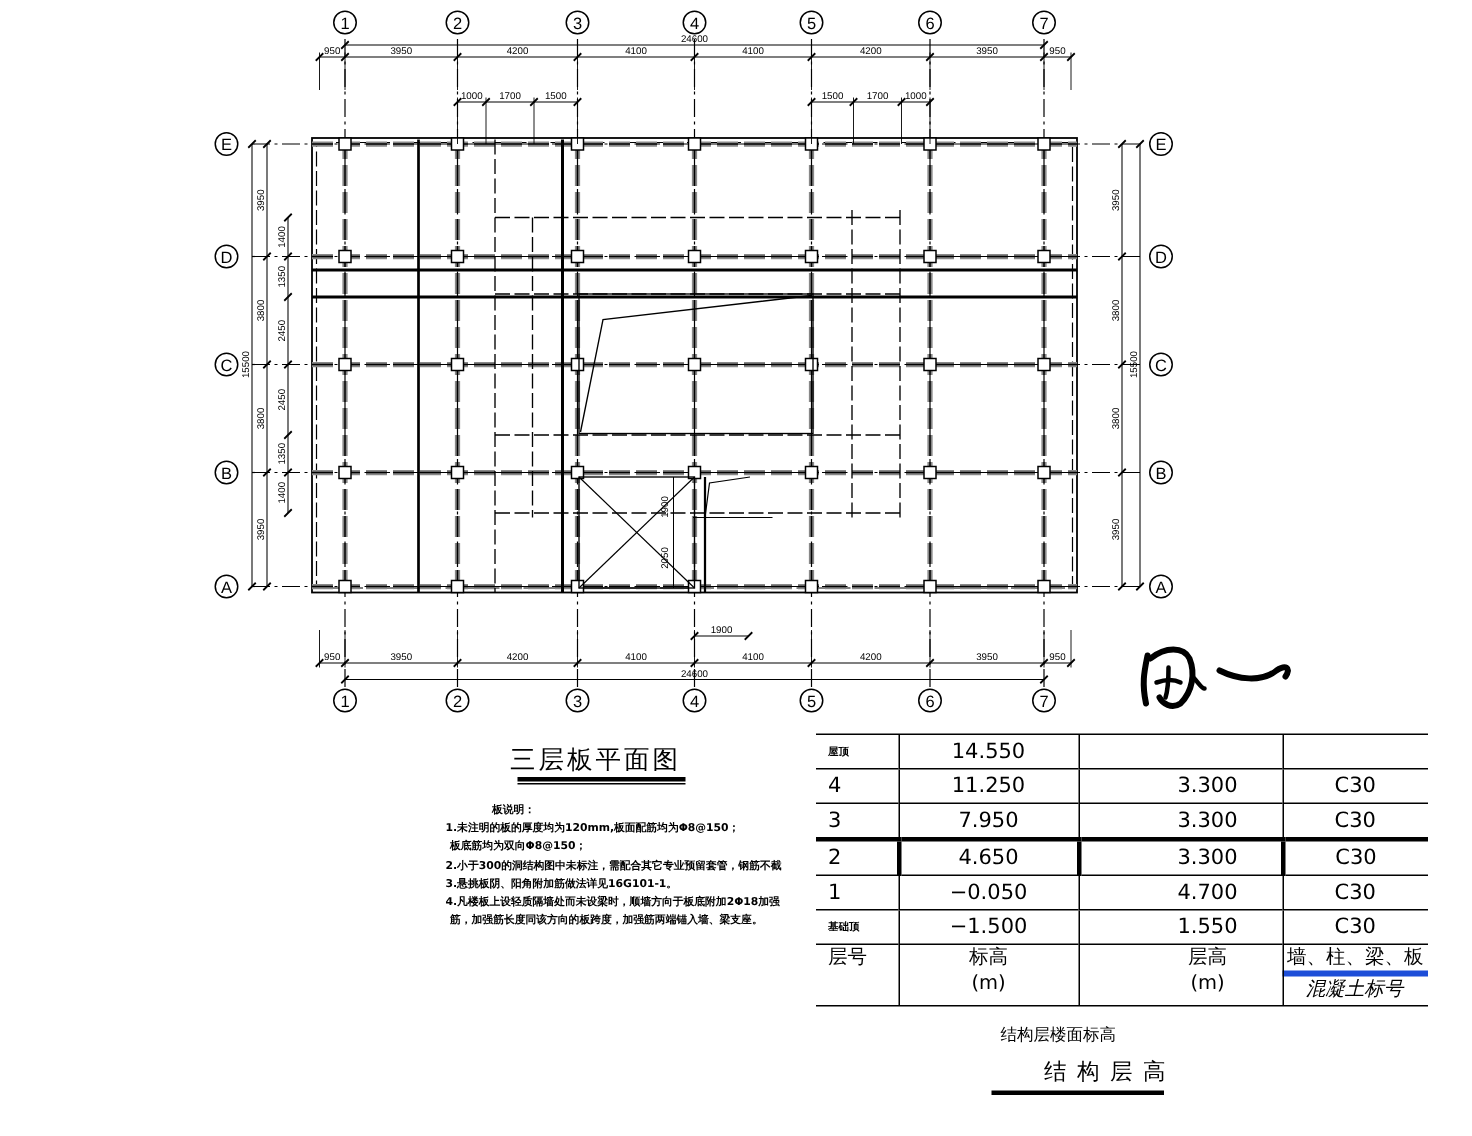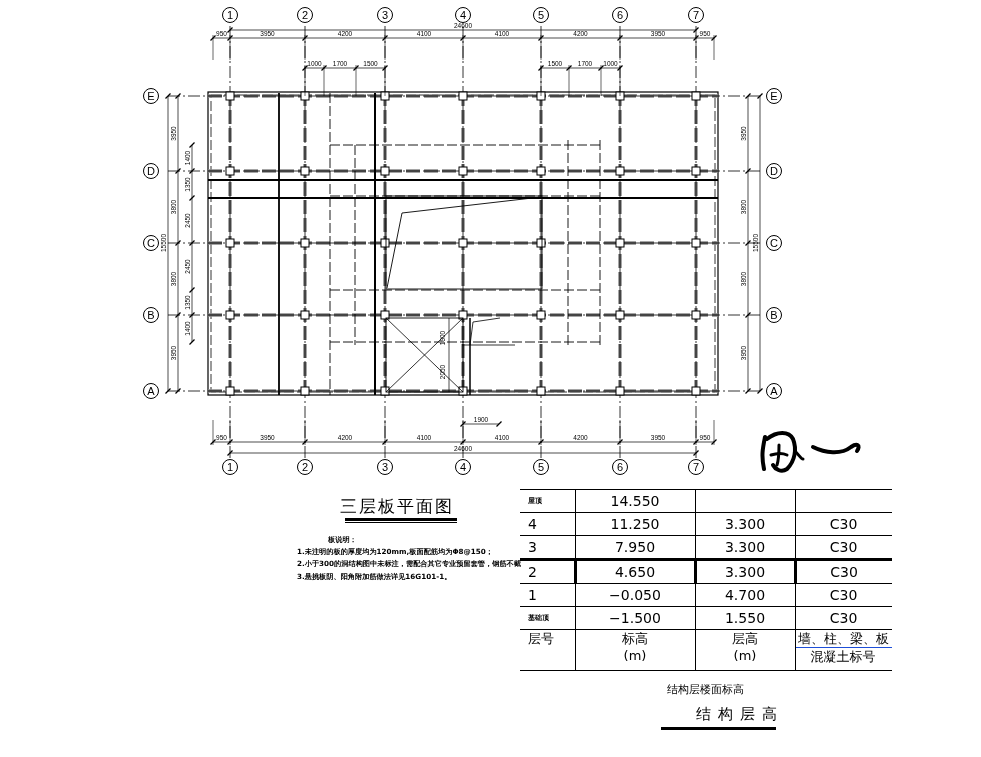--- a/index.html
+++ b/index.html
@@ -7,32 +7,32 @@
   #drawing{position:absolute;left:0;top:0;}
   .dimtxt{font-family:"Liberation Sans Narrow","Liberation Sans",sans-serif;font-size:6.5px;}
   .axislbl{font-family:"Liberation Sans",sans-serif;font-size:11px;}
   .title{position:absolute;left:340px;top:495px;font-size:17px;letter-spacing:2px;font-family:"DejaVu Sans",sans-serif;}
   .title-ul{position:absolute;left:345px;top:518px;width:112px;height:3px;background:#000;}
   .title-ul2{position:absolute;left:345px;top:522px;width:112px;height:1px;background:#000;}
   .notes{position:absolute;left:283px;top:534px;width:250px;font-size:7.2px;line-height:12.2px;font-weight:bold;font-family:"DejaVu Sans",sans-serif;}
   .notes .hdr{margin-left:0;padding-left:45px;}
   .notes .item{padding-left:14px;}
   .notes .cont{padding-left:17px;}
-  table.lv{position:absolute;left:520px;top:489px;border-collapse:collapse;font-family:"DejaVu Sans",sans-serif;}
+  table.lv{position:absolute;left:544px;top:489px;border-collapse:collapse;font-family:"DejaVu Sans",sans-serif;}
   table.lv td{height:22px;padding:0;border-top:1px solid #000;font-size:14px;text-align:center;line-height:22px;}
   table.lv td.c0{width:55px;text-align:left;padding-left:8px;box-sizing:border-box;}
   table.lv td.c1{width:117px;border-left:1px solid #000;}
-  table.lv td.c2{width:97px;border-left:1px solid #000;}
+  table.lv td.c2{width:97px;border-left:1px solid #000;padding-left:36px;}
   table.lv td.c3{width:95px;border-left:1px solid #000;}
   table.lv tr.thick td{border-top:3px solid #000;}
   table.lv tr.thick td.c1,table.lv tr.thick td.c2,table.lv tr.thick td.c3{border-left:3px solid #000;}
   table.lv td.small{font-size:7px;font-weight:bold;}
   table.lv tr.hdr td{vertical-align:top;line-height:17px;height:40px;font-size:13px;border-bottom:1px solid #000;margin-top:20px;}
   table.lv .sub{display:block;}
-  table.lv .subline{border-top:1px solid #1d4ed8;margin-left:-1px;}
+  table.lv .subline{border-top:4px solid #1d4ed8;margin-left:-1px;font-style:italic;}
   .caption1{position:absolute;left:667px;top:682px;font-size:11px;font-family:"DejaVu Sans",sans-serif;}
   .caption2{position:absolute;left:667px;top:705px;font-size:15px;letter-spacing:7px;font-family:"DejaVu Sans",sans-serif;margin-left:29px;}
   .cap-ul{position:absolute;left:661px;top:727px;width:115px;height:3px;background:#000;}
   .sig{position:absolute;left:755px;top:425px;}
 </style>
 </head>
 <body>
 
 <svg id="drawing" width="981" height="480" viewBox="0 0 981 480" xmlns="http://www.w3.org/2000/svg">
     <rect x="208" y="92" width="510" height="303" fill="none" stroke="#000" stroke-width="1.2"></rect>
@@ -321,26 +321,31 @@
   </svg>
 
 <div class="title">三层板平面图</div>
 <div class="title-ul"></div>
 <div class="title-ul2"></div>
 
 <div class="notes">
   <div class="hdr">板说明：</div>
   <div>
     <div class="item">1.未注明的板的厚度均为120mm,板面配筋均为Φ8@150；</div>
+    <div class="cont">板底筋均为双向Φ8@150；</div>
   </div>
   <div>
     <div class="item">2.小于300的洞结构图中未标注，需配合其它专业预留套管，钢筋不截</div>
   </div>
   <div>
     <div class="item">3.悬挑板阴、阳角附加筋做法详见16G101-1。</div>
+  </div>
+  <div>
+    <div class="item">4.凡楼板上设轻质隔墙处而未设梁时，顺墙方向于板底附加2Φ18加强</div>
+    <div class="cont">筋，加强筋长度同该方向的板跨度，加强筋两端锚入墙、梁支座。</div>
   </div>
 </div>
 
 <table class="lv">
   <tbody>
       <tr>
     <td class="c0 small">屋顶</td>
     <td class="c1">14.550</td>
     <td class="c2"></td>
     <td class="c3"></td>

